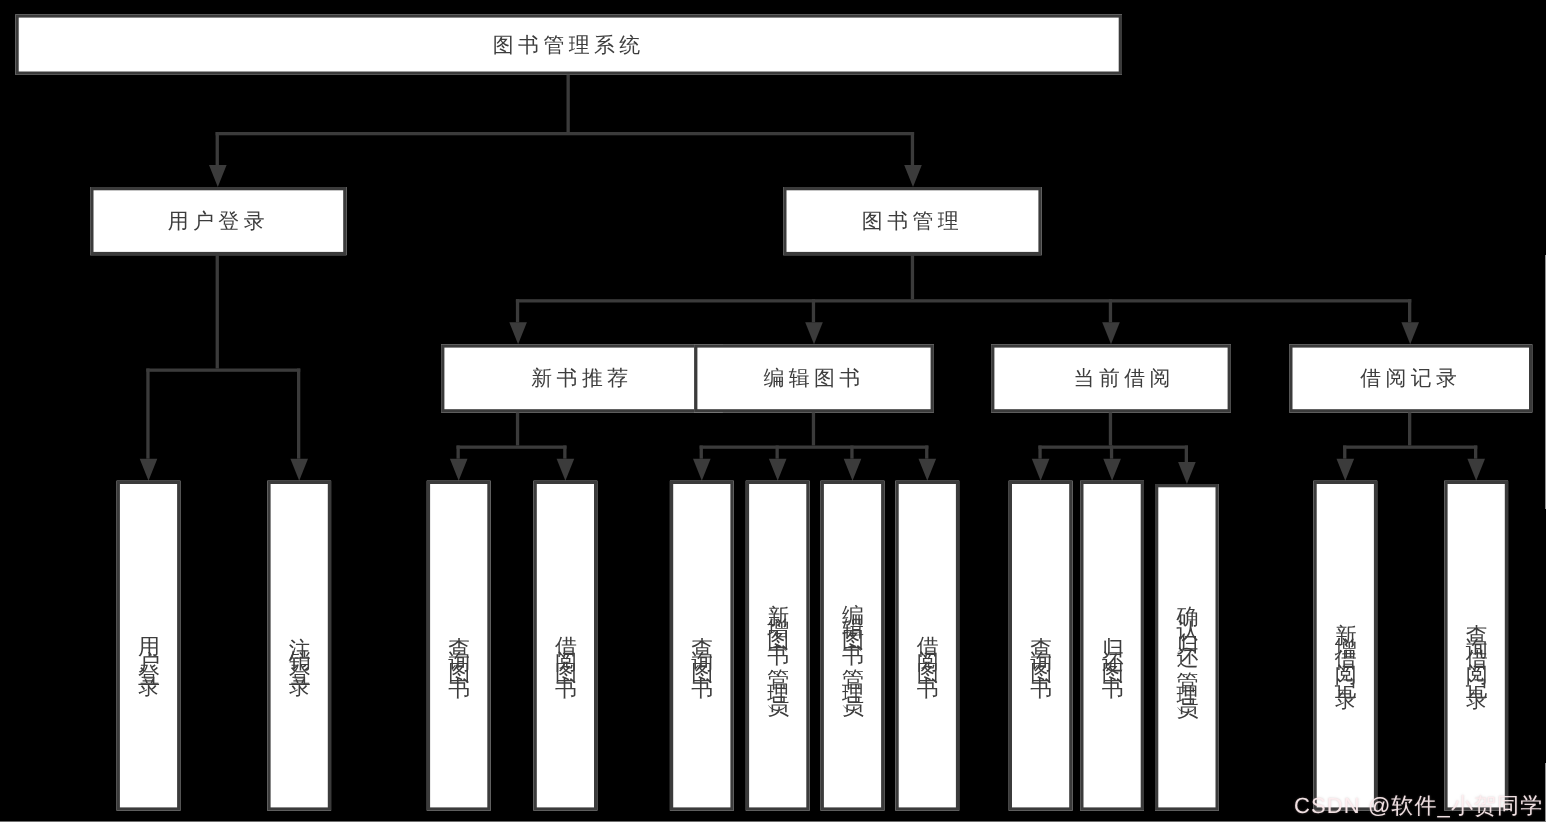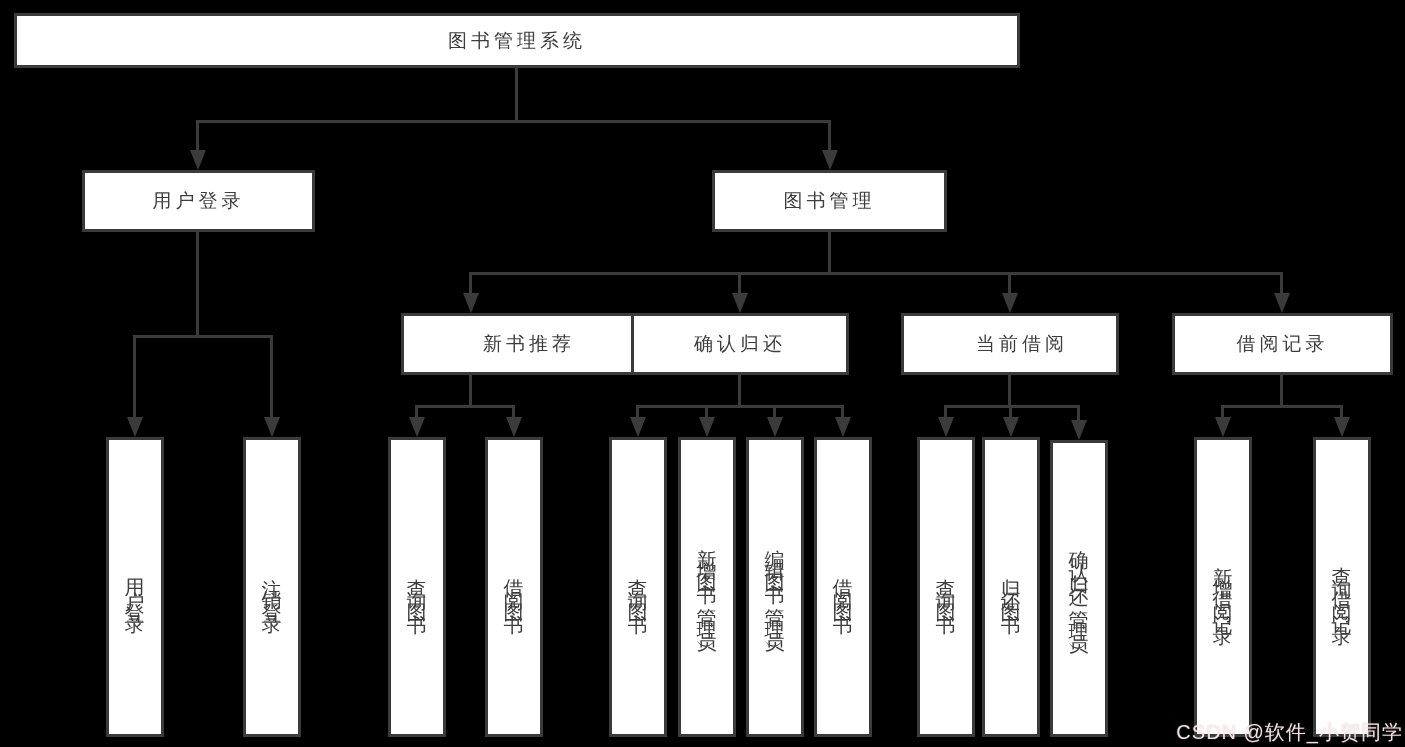--- a/index.html
+++ b/index.html
@@ -145,21 +145,21 @@
   <div class="v" data-name="conn-mgmt-drop-4"></div>
   <div class="a" data-name="arrow-new-book-rec"></div>
   <div class="a" data-name="arrow-book-borrow"></div>
   <div class="a" data-name="arrow-current-borrow"></div>
   <div class="a" data-name="arrow-borrow-record"></div>
 
   <div class="node" data-name="node-new-book-rec">
     <span data-name="node-new-book-rec-label">新书推荐</span>
   </div>
   <div class="node" data-name="node-book-borrow">
-    <span data-name="node-book-borrow-label">确认归还</span>
+    <span data-name="node-book-borrow-label">编辑图书</span>
   </div>
   <div class="node" data-name="node-current-borrow">
     <span data-name="node-current-borrow-label">当前借阅</span>
   </div>
   <div class="node" data-name="node-borrow-record">
     <span data-name="node-borrow-record-label">借阅记录</span>
   </div>
 
   <div class="v" data-name="conn-rec-stem"></div>
   <div class="h" data-name="conn-rec-bar"></div>

